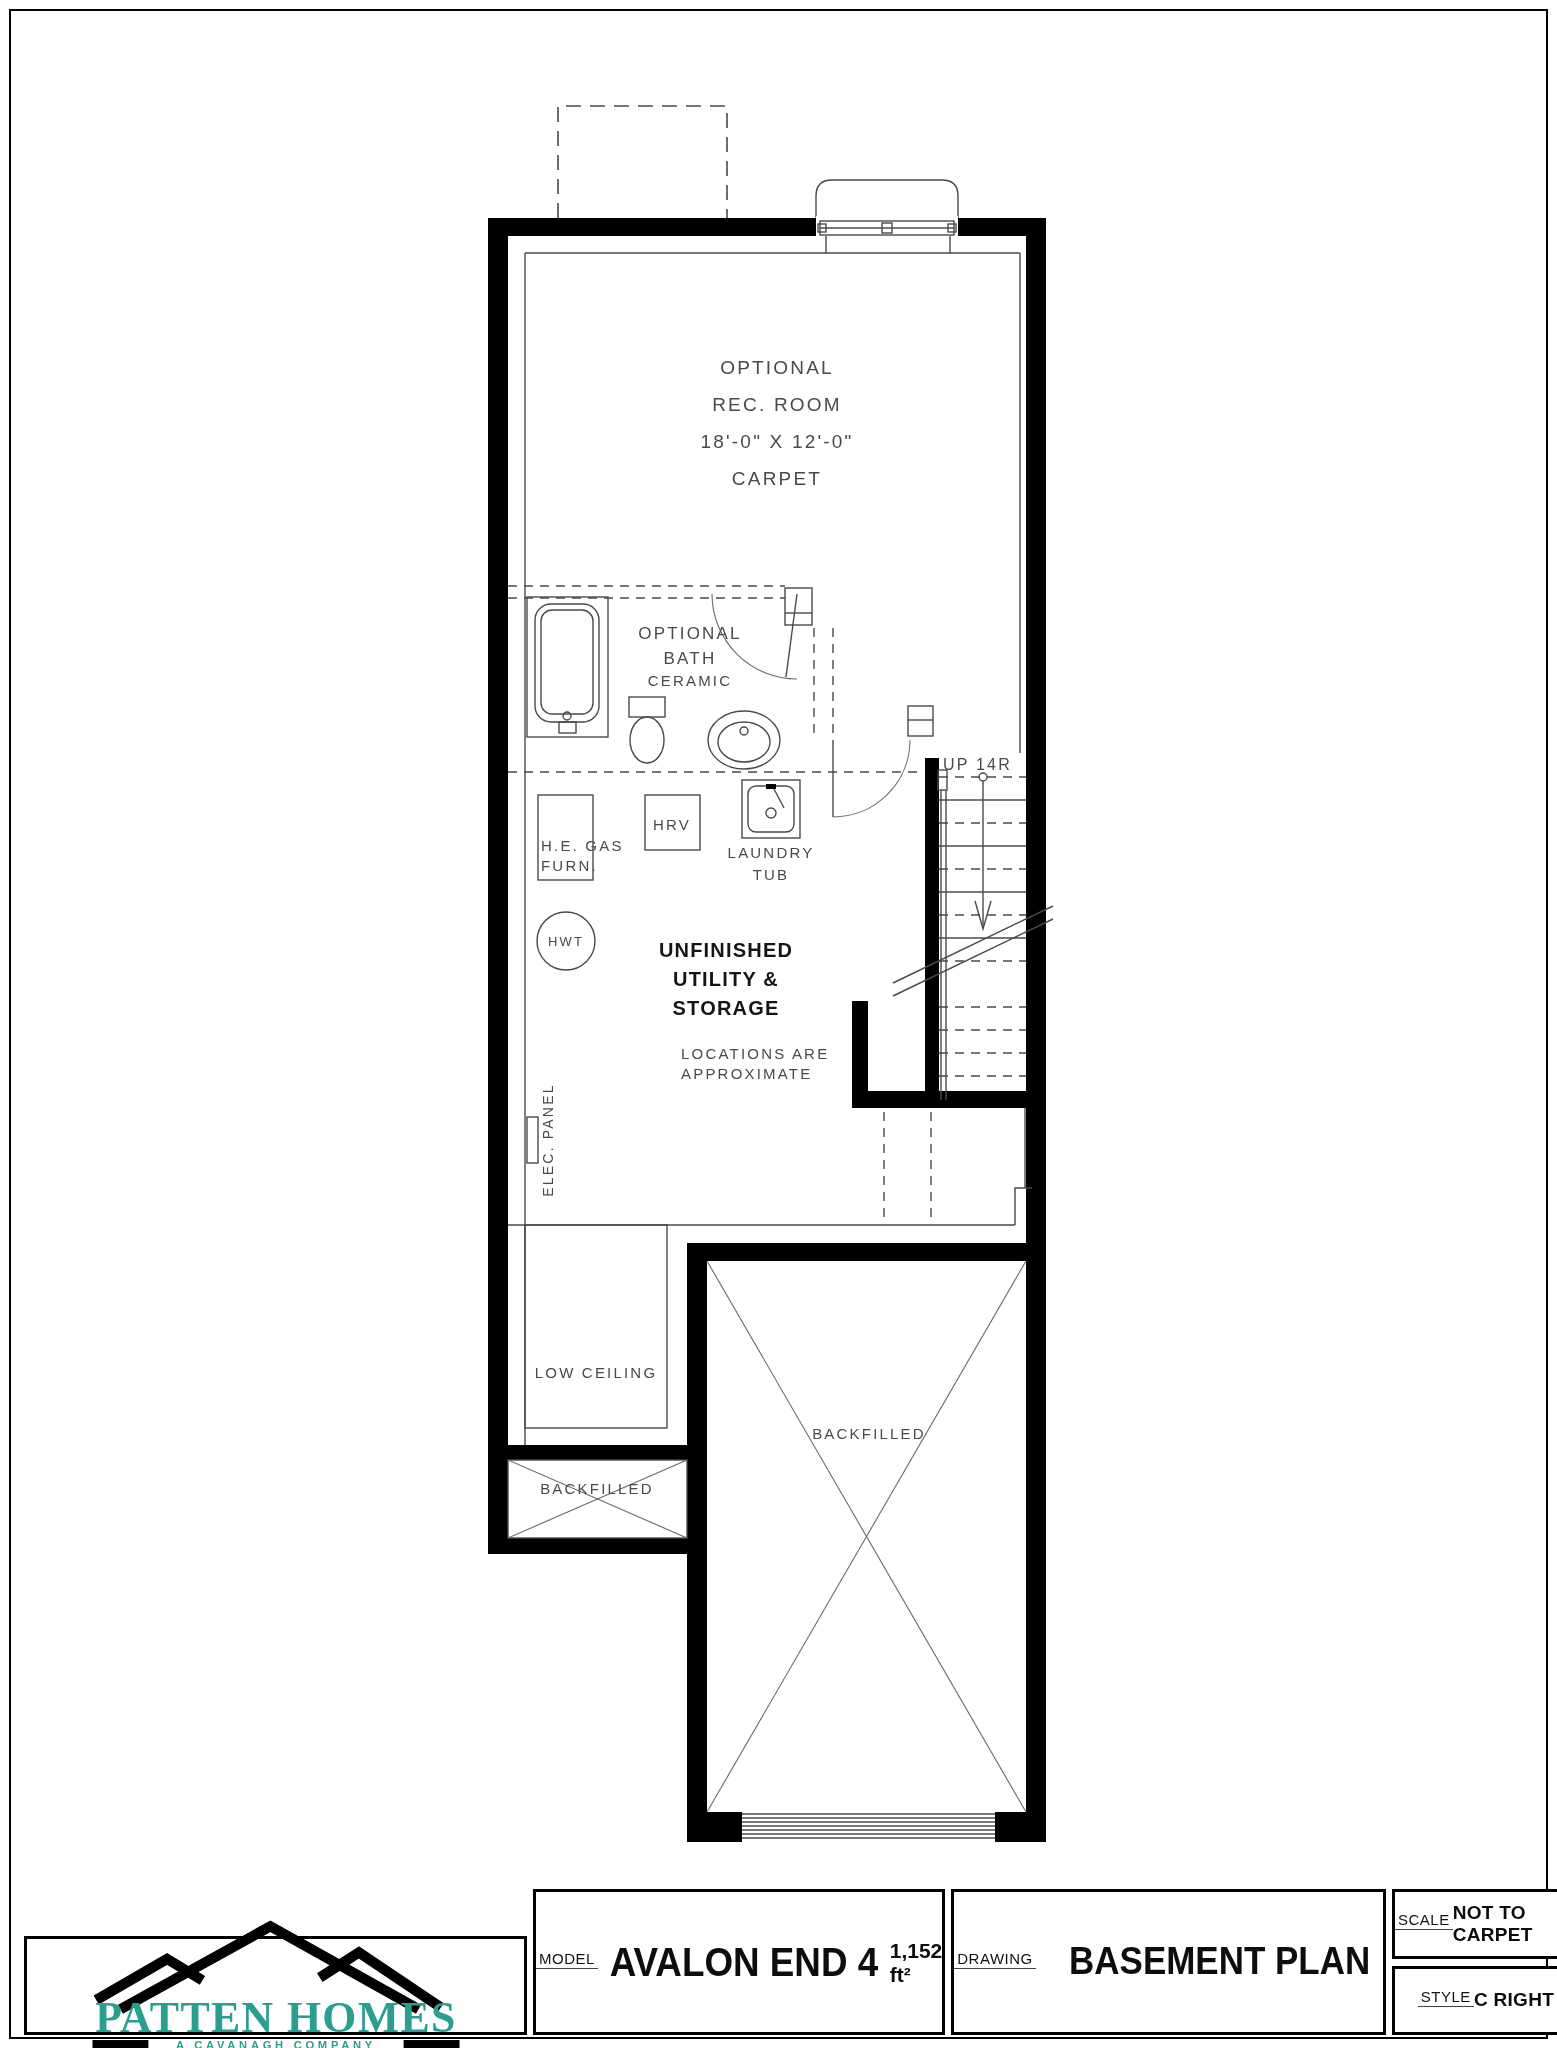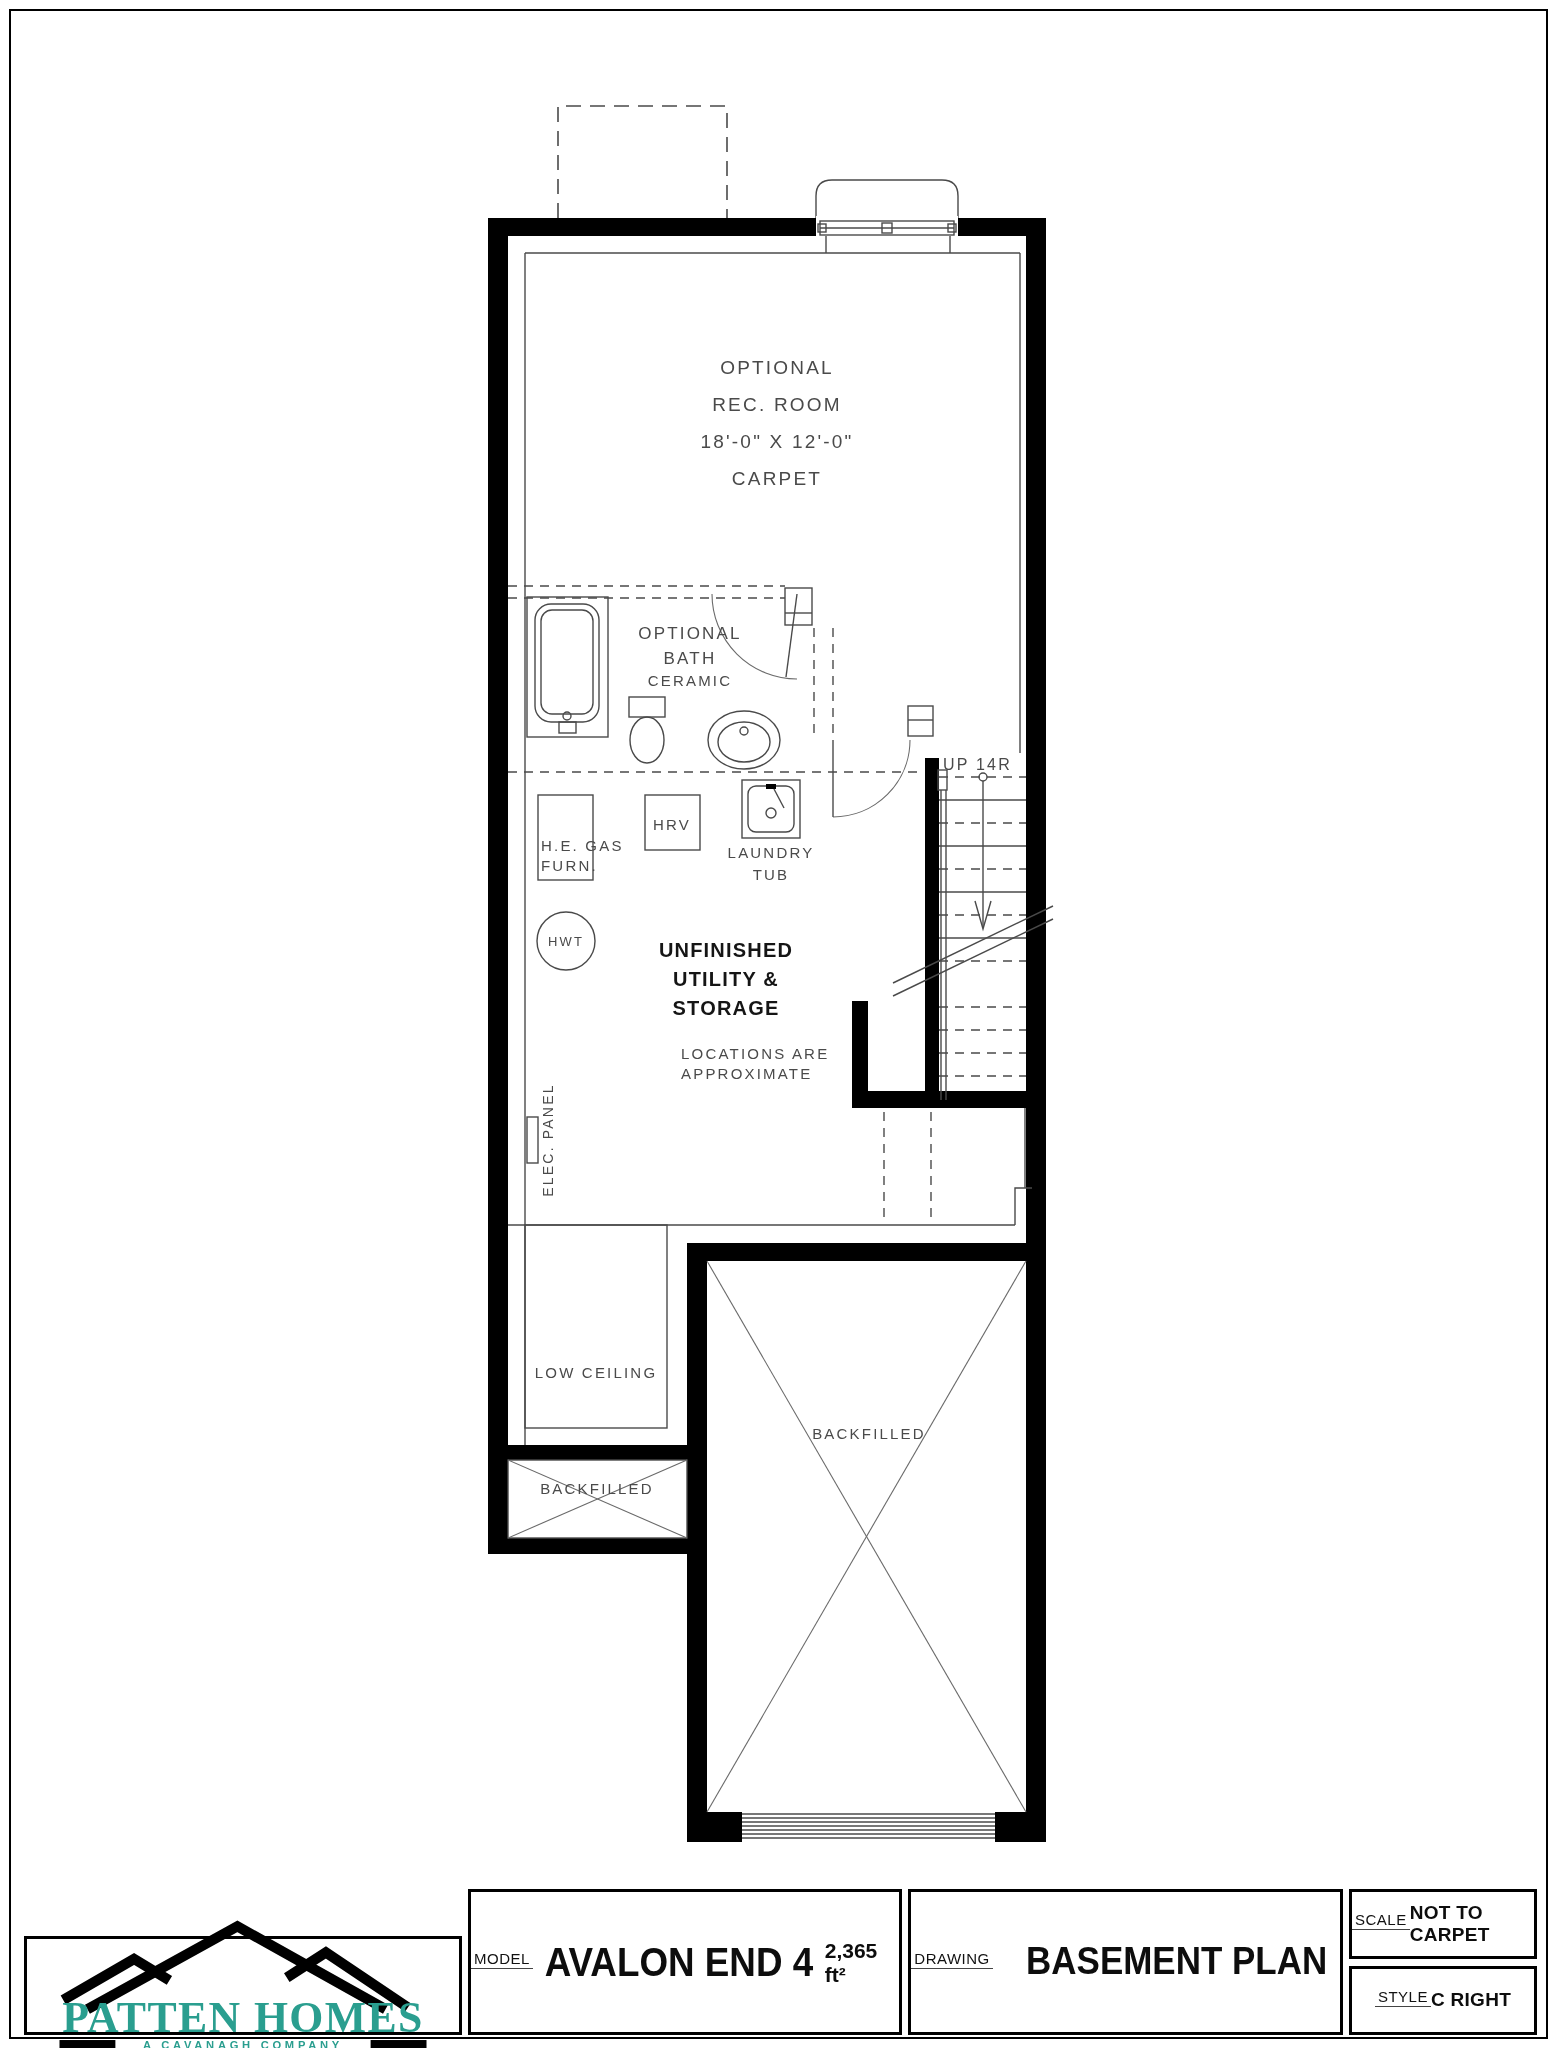--- a/index.html
+++ b/index.html
@@ -15,21 +15,21 @@
   .thin2{fill:none;stroke:#6a6a6a;stroke-width:1.1;}
   .dash{fill:none;stroke:#4a4a4a;stroke-width:1.6;stroke-dasharray:15 9;}
   .dash-sm{fill:none;stroke:#4a4a4a;stroke-width:1.4;stroke-dasharray:9 7;}
   .lbl{fill:#4a4a4a;font-family:"Liberation Sans",sans-serif;letter-spacing:2.2px;}
   .lbl-b{fill:#151515;font-weight:bold;font-family:"Liberation Sans",sans-serif;letter-spacing:1.2px;}
 
   
   .tb{position:absolute;left:24px;right:20px;bottom:13px;height:146px;display:flex;gap:6px;}
   .tb-box{border:3.5px solid #000;background:#fff;display:flex;flex-direction:row;
           align-items:center;justify-content:center;box-sizing:border-box;}
-  .tb-logo{width:438px;flex:none;padding:2px;margin-top:47px;}
+  .tb-logo{width:503px;flex:none;padding:2px;margin-top:47px;}
   .tb-model{flex:1;}
   .tb-drawing{flex:1;gap:20px;}
   .tb-right{width:188px;flex:none;display:flex;flex-direction:column;gap:7px;}
   .tb-right .tb-box{flex:1;width:100%;}
   .tb-label{font-size:15px;color:#111;border-bottom:1.5px solid #444;padding:0 3px 1px 3px;
             letter-spacing:.5px;margin-bottom:6px;}
   .tb-big{font-size:40px;font-weight:800;color:#0d0d0d;letter-spacing:0;transform:scaleX(.92);
           white-space:nowrap;line-height:1.05;}
   .tb-big.drawing{font-size:38px;}
   .tb-area{font-size:21px;font-weight:bold;color:#0d0d0d;margin-top:1px;}
@@ -239,21 +239,21 @@
         <text x="219" y="122" text-anchor="middle" font-family="Liberation Serif, serif" font-weight="bold" font-size="47" fill="#2a9e8f" letter-spacing="1.5">PATTEN HOMES</text>
         <rect x="22" y="131" width="60" height="9" fill="#000"></rect>
         <rect x="356" y="131" width="60" height="9" fill="#000"></rect>
         <text x="219" y="141" text-anchor="middle" font-family="Liberation Sans, sans-serif" font-weight="bold" font-size="12" fill="#2a9e8f" letter-spacing="4">A CAVANAGH COMPANY</text>
       </svg>
     </div>
 
     <div class="tb-box tb-model">
       <div class="tb-label">MODEL</div>
       <div class="tb-big">AVALON END 4</div>
-      <div class="tb-area">2,365 ft²</div>
+      <div class="tb-area">1,152 ft²</div>
     </div>
 
     <div class="tb-box tb-drawing">
       <div class="tb-label">DRAWING</div>
       <div class="tb-big drawing">BASEMENT PLAN</div>
     </div>
 
     <div class="tb-right">
       <div class="tb-box">
         <div class="tb-label">SCALE</div>

